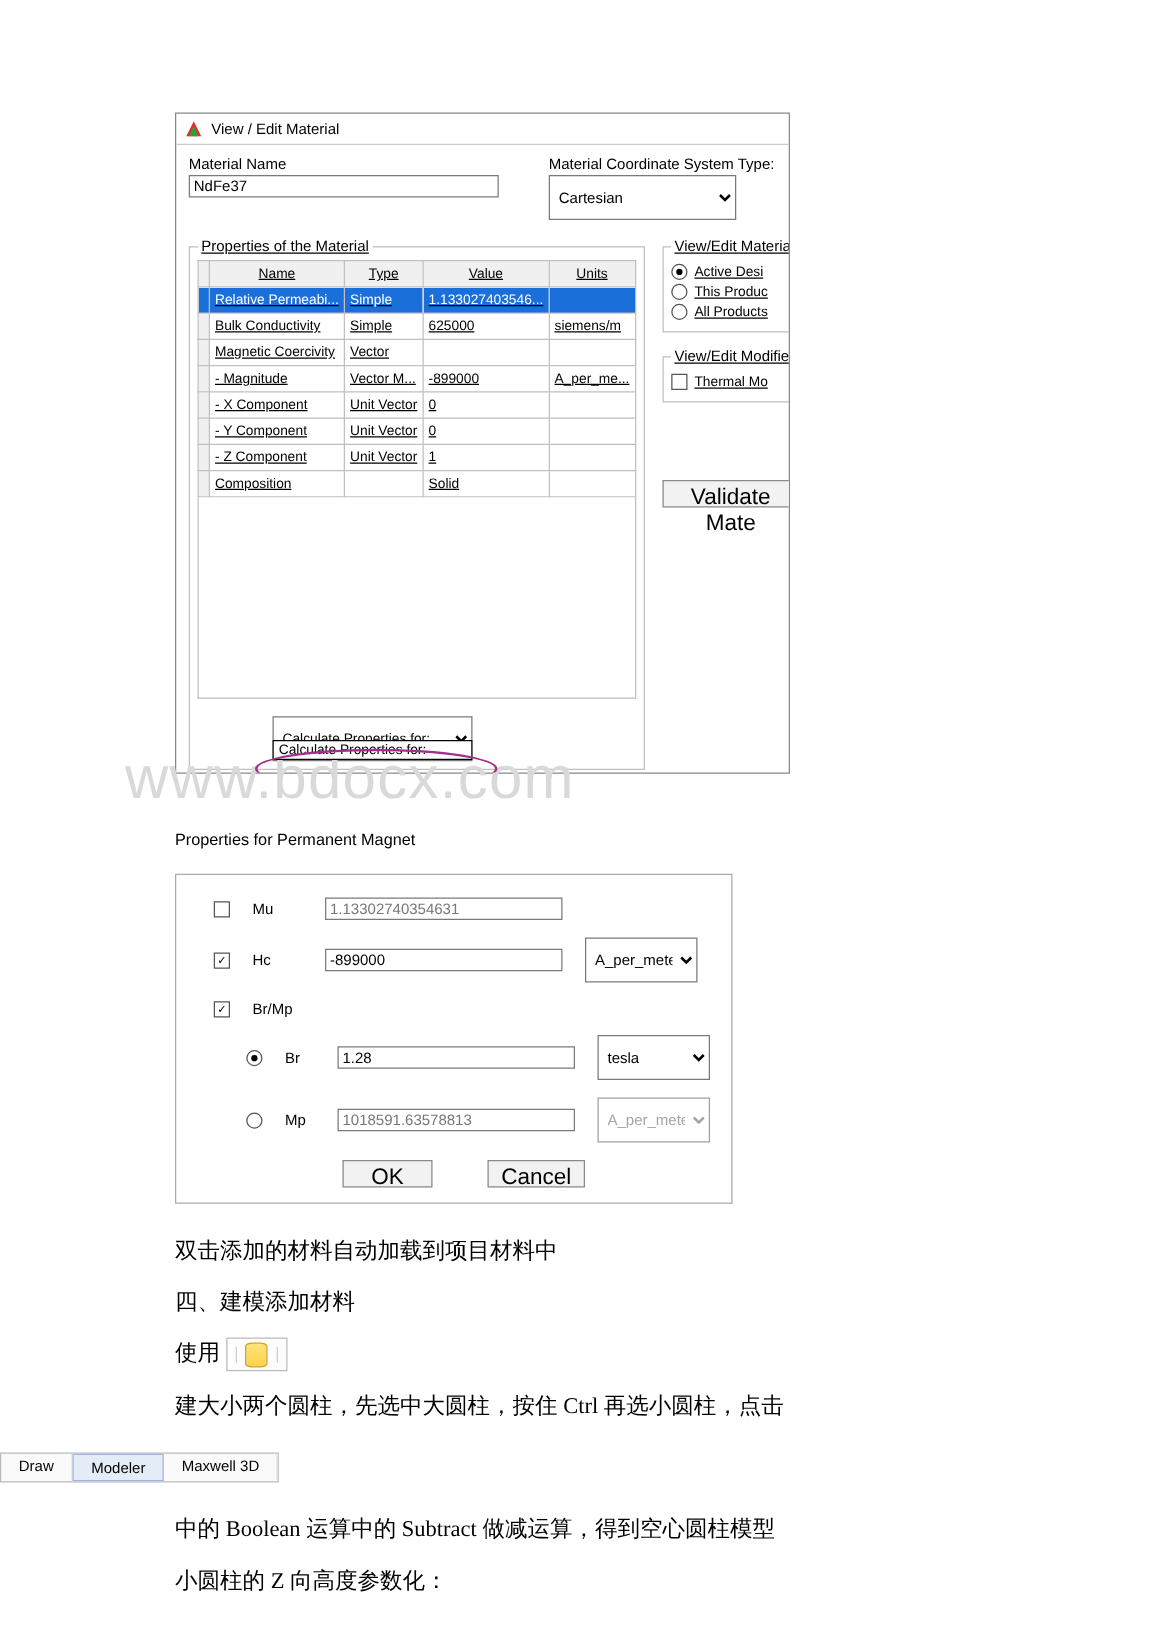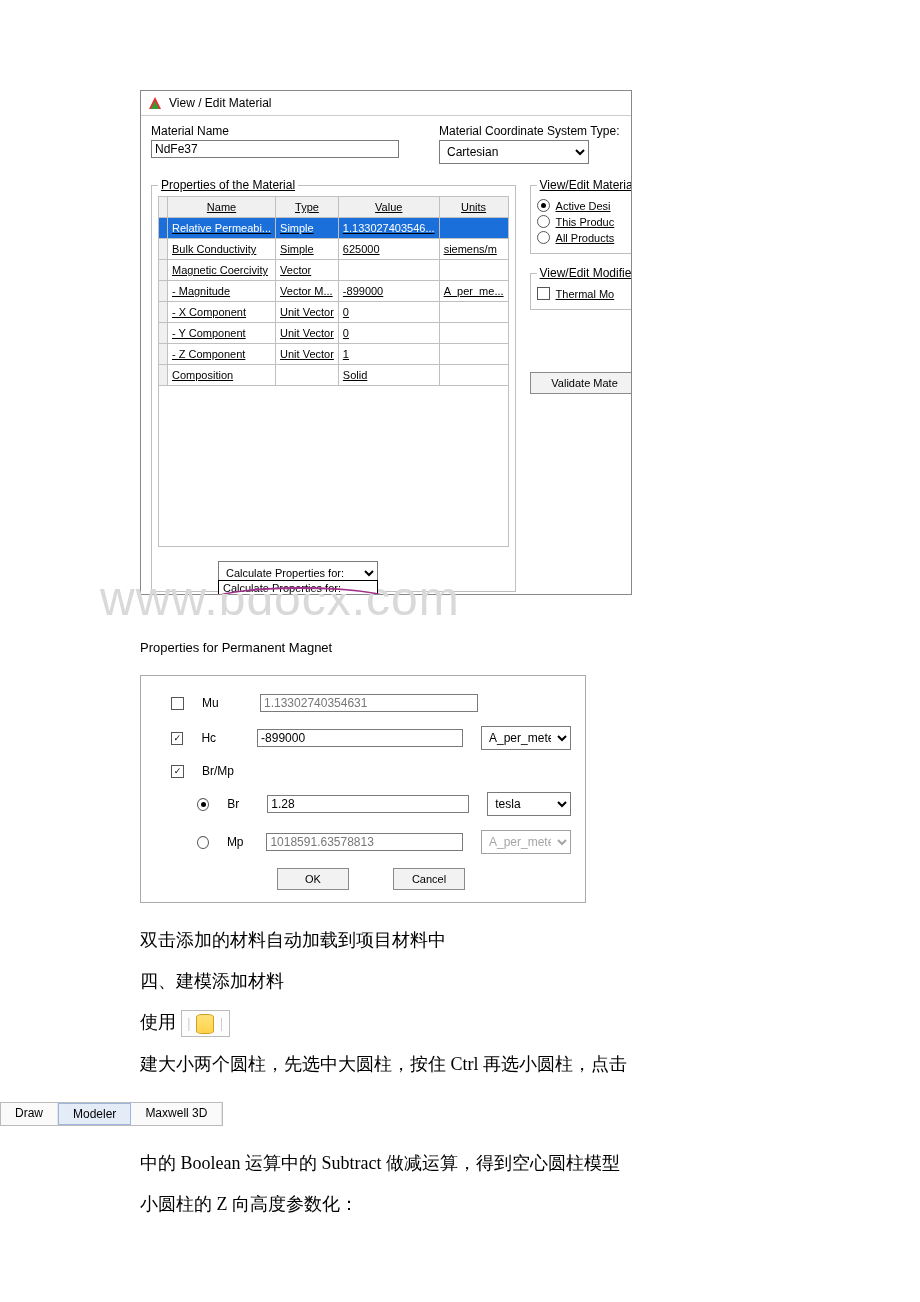--- a/index.html
+++ b/index.html
@@ -53,21 +53,21 @@
   input.text, select.combo {
     font-family: inherit;
     font-size: 12px;
     padding: 1px 3px;
     border: 1px solid #7a7a7a;
     background: #fff;
     height: 18px;
     box-sizing: border-box;
   }
   select.combo {
-    height: 24px;
+    height: 36px;
   }
   .material-name-input { width: 248px; }
   .coord-select { width: 150px; }
 
   .section-row {
     display: flex;
     margin-top: 14px;
     gap: 14px;
   }
   fieldset {
@@ -172,21 +172,21 @@
     width: 11px; height: 11px; border: 1px solid #555; background: #fff;
     display: inline-flex; align-items: center; justify-content: center;
     font-size: 9px;
   }
   .chkbox.on::after { content: "✓"; }
   .btn3d {
     border: 1px solid #8a8a8a;
     background: #f2f2f2;
     padding: 2px 10px;
     font-family: inherit;
-    font-size: 11px;
+    font-size: 18px;
     min-width: 72px;
     height: 22px;
   }
   .validate-btn {
     margin-top: 50px;
     width: 110px;
     align-self: flex-start;
   }
 
   .watermark {
@@ -215,21 +215,21 @@
     padding: 18px 14px 12px 30px;
     margin-bottom: 24px;
   }
   .pm-row {
     display: flex;
     align-items: center;
     gap: 18px;
     margin-bottom: 14px;
   }
   .pm-row .lab { width: 40px; }
-  .pm-row input.text { width: 218px; }
+  .pm-row input.text { width: 190px; }
   .pm-row select.combo { width: 90px; }
   .pm-input-ro { background: #efefef; color: #777; }
   .pm-sub { margin-left: 26px; }
   .pm-buttons {
     display: flex;
     gap: 44px;
     justify-content: center;
     margin-top: 12px;
   }
 

